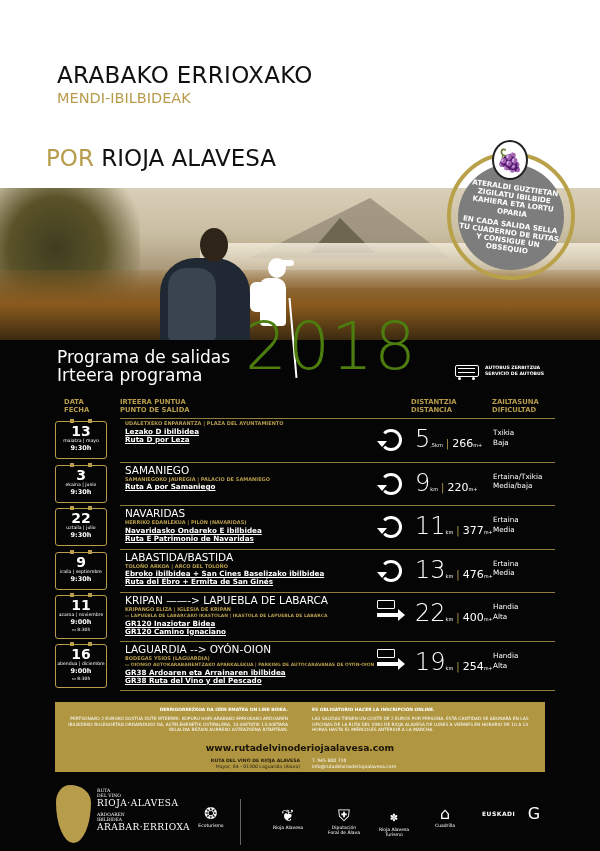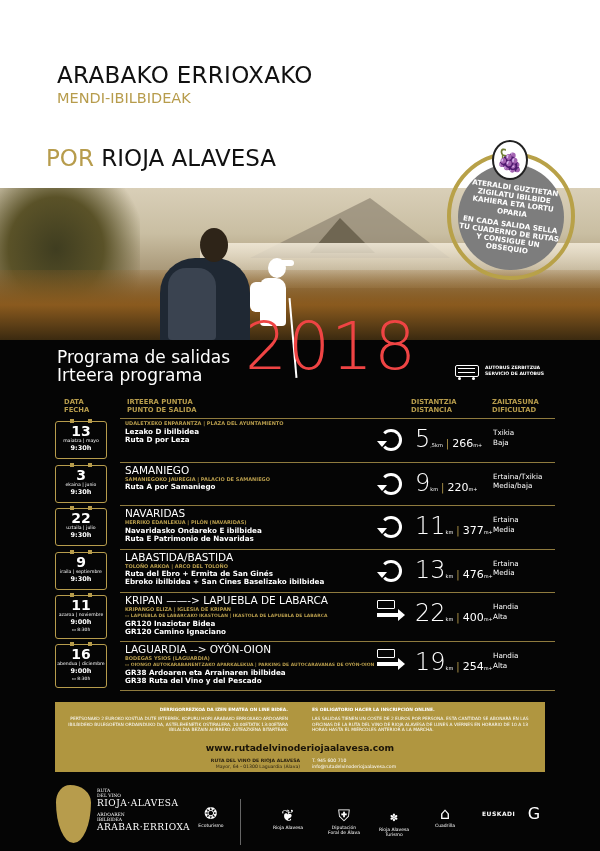--- a/index.html
+++ b/index.html
@@ -25,21 +25,21 @@
   .photo .person .pack { position: absolute; left: 8px; top: 40px; width: 48px; height: 72px; border-radius: 18px 18px 4px 4px; background: #3a4350; }
 
   .badge { position: absolute; left: 447px; top: 152px; width: 128px; height: 128px; border-radius: 50%; border: 4px solid #b8a148; background: transparent; }
   .badge-inner { position: absolute; left: 458px; top: 164px; width: 106px; height: 106px; border-radius: 50%; background: #7d7d7d; }
   .badge-grape { position: absolute; left: 492px; top: 140px; width: 36px; height: 40px; border-radius: 50%; background: #fff; border: 2px solid #222; display: flex; align-items: center; justify-content: center; font-size: 22px; color: #222; }
   .badge-text { position: absolute; left: 458px; top: 184px; width: 106px; text-align: center; color: #fff; font-size: 7.2px; line-height: 8.2px; transform: rotate(8deg); font-weight: bold; }
   .badge-text p + p { margin-top: 4px; }
 
   .dark-area { position: absolute; left: 0; top: 340px; width: 600px; height: 511px; background: #050505; }
   .prog-title { position: absolute; left: 57px; top: 348px; color: #fff; font-size: 17px; line-height: 18px; }
-  .year { position: absolute; left: 245px; top: 312px; color: #ef4444; font-size: 66px; font-weight: 300; letter-spacing: 1px; font-family: "DejaVu Sans", sans-serif; line-height: 70px; }
+  .year { position: absolute; left: 245px; top: 312px; color: #4d7c0f; font-size: 66px; font-weight: 300; letter-spacing: 1px; font-family: "DejaVu Sans", sans-serif; line-height: 70px; }
   .hiker { position: absolute; left: 250px; top: 258px; width: 55px; height: 120px; }
   .hiker .h-head { position: absolute; left: 18px; top: 0; width: 18px; height: 20px; border-radius: 50%; background: #fff; }
   .hiker .h-cap { position: absolute; left: 24px; top: 2px; width: 20px; height: 6px; background: #fff; border-radius: 3px; }
   .hiker .h-body { position: absolute; left: 10px; top: 20px; width: 26px; height: 48px; background: #fff; border-radius: 8px 10px 4px 4px; }
   .hiker .h-pack { position: absolute; left: 0; top: 24px; width: 16px; height: 30px; background: #fff; border-radius: 6px; }
   .hiker .h-pole { position: absolute; left: 42px; top: 40px; width: 2px; height: 80px; background: #fff; transform: rotate(-5deg); }
 
   .bus-legend { position: absolute; left: 455px; top: 365px; display: flex; align-items: center; gap: 6px; }
   .bus-icon { width: 24px; height: 12px; border: 1.5px solid #fff; border-radius: 2px; position: relative; }
   .bus-icon::before { content: ""; position: absolute; left: 2px; top: 2px; width: 17px; height: 3px; border-top: 1px solid #fff; border-bottom: 1px solid #fff; }
@@ -57,21 +57,21 @@
   .datebox::before, .datebox::after { content: ""; position: absolute; top: -3px; width: 4px; height: 4px; background: #b79c4c; }
   .datebox::before { left: 14px; } .datebox::after { right: 14px; }
   .db-day { font-size: 14px; font-weight: bold; line-height: 14px; margin-top: 2px; }
   .db-month { font-size: 4.6px; line-height: 6px; }
   .db-time { font-size: 6.5px; font-weight: bold; line-height: 9px; }
   .db-bus { font-size: 4.5px; line-height: 5px; }
   .place { position: absolute; left: 70px; top: 2px; width: 300px; color: #fff; }
   .place-title { font-size: 10.5px; line-height: 12px; }
   .place-sub { font-size: 5px; line-height: 6.5px; color: #b79c4c; font-weight: bold; }
   .place-bus { font-size: 4.5px; line-height: 6px; color: #b79c4c; font-weight: bold; }
-  .place-route { font-size: 7.2px; line-height: 8.2px; font-weight: bold; margin-top: 1px; }
+  .place-route { font-size: 7.2px; line-height: 8.2px; font-weight: bold; margin-top: 1px; text-decoration: underline; }
   .loop-icon { position: absolute; left: 325px; top: 11px; width: 22px; height: 22px; border: 3px solid #fff; border-radius: 50%; border-left-color: transparent; }
   .loop-icon::after { content: ""; position: absolute; left: -6px; top: 9px; width: 0; height: 0; border-left: 5px solid transparent; border-right: 5px solid transparent; border-top: 6px solid #fff; }
   .bus-arrow { position: absolute; left: 322px; top: 8px; width: 30px; height: 28px; }
   .bus-arrow .mini-bus { width: 18px; height: 9px; border: 1.2px solid #fff; border-radius: 1px; }
   .bus-arrow .arrow { margin-top: 4px; width: 22px; height: 4px; background: #fff; position: relative; }
   .bus-arrow .arrow::after { content: ""; position: absolute; right: -6px; top: -4px; border-left: 7px solid #fff; border-top: 6px solid transparent; border-bottom: 6px solid transparent; }
   .dist { position: absolute; left: 360px; top: 7px; color: #fff; white-space: nowrap; }
   .dist-km { font-size: 24px; font-weight: 300; }
   .dist-unit { font-size: 5px; }
   .dist-sep { font-size: 10px; margin: 0 3px; color: #b79c4c; }
@@ -146,21 +146,21 @@
   <div class="bus-legend-text">
     <div>AUTOBUS ZERBITZUA</div>
     <div>SERVICIO DE AUTOBUS</div>
   </div>
 </div>
 
 <div class="col-head" style="left:64px">
   <div>DATA</div>
     <div>FECHA</div>
 </div>
-<div class="col-head" style="left:127px">
+<div class="col-head" style="left:120px">
   <div>IRTEERA PUNTUA</div>
     <div>PUNTO DE SALIDA</div>
 </div>
 <div class="col-head" style="left:411px">
   <div>DISTANTZIA</div>
     <div>DISTANCIA</div>
 </div>
 <div class="col-head" style="left:492px">
   <div>ZAILTASUNA</div>
     <div>DIFICULTAD</div>
@@ -239,22 +239,22 @@
     <div class="sep"></div>
     <div class="datebox">
       <div class="db-day">9</div>
       <div class="db-month">iraila | septiembre</div>
       <div class="db-time">9:30h</div>
     </div>
     <div class="place">
       <div class="place-title">LABASTIDA/BASTIDA</div>
       <div class="place-sub">TOLOÑO ARKOA | ARCO DEL TOLOÑO</div>
       <div class="place-route">
+          <div>Ebroko ibilbidea + San Cines Baselizako ibilbidea</div>
           <div>Ruta del Ebro + Ermita de San Ginés</div>
-          <div>Ebroko ibilbidea + San Cines Baselizako ibilbidea</div>
         </div>
     </div>
     <div class="loop-icon"></div>
     <div class="dist"><span class="dist-km">13</span><span class="dist-unit">km</span><span class="dist-sep">|</span><span class="dist-m">476</span><span class="dist-unit">m+</span></div>
     <div class="diff">
         <div>Ertaina</div>
         <div>Media</div>
       </div>
   </div>
 

